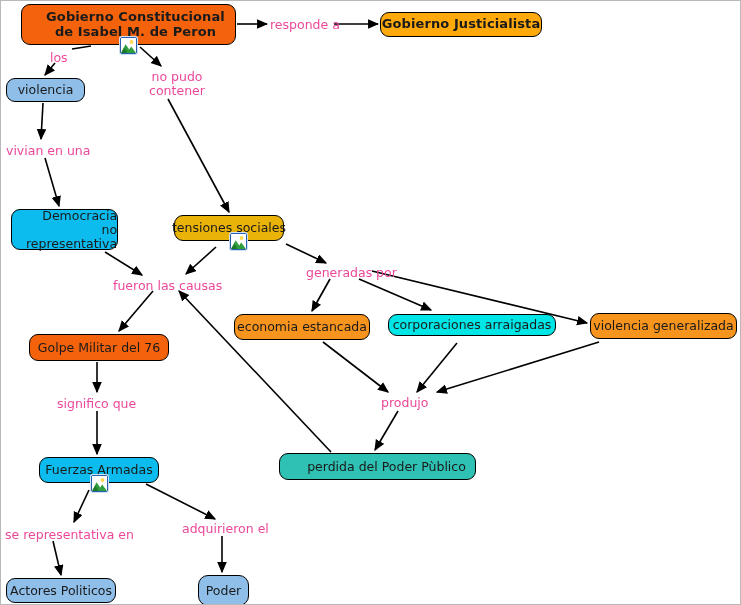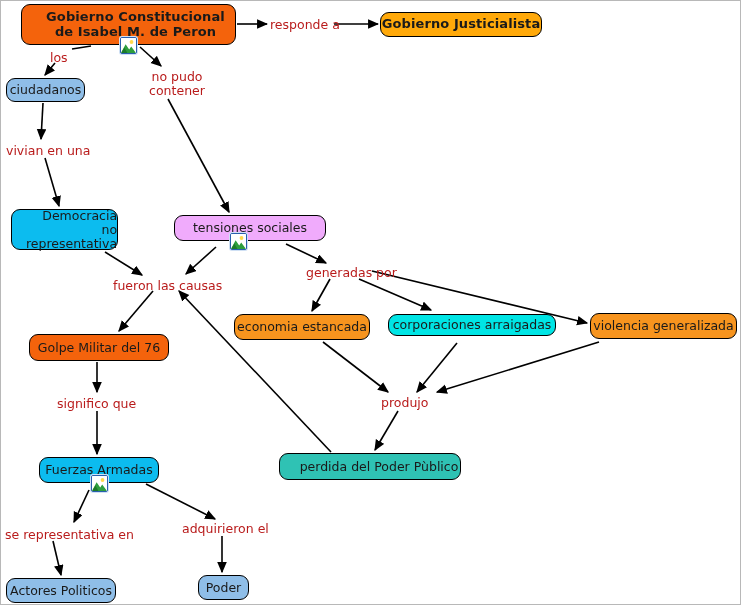--- a/index.html
+++ b/index.html
@@ -43,21 +43,21 @@
   }
   .node.wrap { white-space: normal; padding-left: 21px; }
   .node.title {
     font-weight: bold;
     font-size: 13px;
     letter-spacing: .1px;
   }
   .link-label {
     position: absolute;
     font-size: 12.5px;
-    color: #b91c1c;
+    color: #ec4899;
     white-space: nowrap;
     line-height: 1.15;
     text-align: center;
   }
   .img-badge {
     position: absolute;
     width: 17px;
     height: 17px;
     border: 1px solid #2a5fae;
     background: #ffffff;
@@ -118,26 +118,26 @@
           <rect x="0" y="0" width="15" height="15" fill="#ffffff"></rect>
           <circle cx="10.5" cy="4" r="1.9" fill="#ffd84d"></circle>
           <path d="M0 15 L4.6 6.2 L8.2 11.4 L10.2 8.6 L15 15 Z" fill="#2e9e3e"></path>
           <path d="M0 15 L3.4 9.4 L6.4 15 Z" fill="#1d7a2b"></path>
         </svg>
       </div>
       <div class="node title" style="left: 379px; top: 11px; width: 162px; height: 25px; background: rgb(255, 169, 10);">
         <span>Gobierno Justicialista</span>
       </div>
       <div class="node" style="left: 5px; top: 77px; width: 79px; height: 24px; background: rgb(143, 190, 232);">
-        <span>ciudadanos</span>
+        <span>violencia</span>
       </div>
       <div class="node wrap" style="left: 10px; top: 208px; width: 107px; height: 41px; background: rgb(12, 188, 239); text-align: right;">
         <span>Democracia no representativa</span>
       </div>
-      <div class="node" style="left: 173px; top: 214px; width: 152px; height: 26px; background: #f0abfc;">
+      <div class="node" style="left: 173px; top: 214px; width: 110px; height: 26px; background: #eab308;">
         <span>tensiones sociales</span>
       </div>
       <div class="img-badge" style="left: 228.5px; top: 232px;">
         <svg width="15" height="15" viewBox="0 0 15 15">
           <rect x="0" y="0" width="15" height="15" fill="#ffffff"></rect>
           <circle cx="10.5" cy="4" r="1.9" fill="#ffd84d"></circle>
           <path d="M0 15 L4.6 6.2 L8.2 11.4 L10.2 8.6 L15 15 Z" fill="#2e9e3e"></path>
           <path d="M0 15 L3.4 9.4 L6.4 15 Z" fill="#1d7a2b"></path>
         </svg>
       </div>
@@ -146,38 +146,38 @@
       </div>
       <div class="node" style="left: 233px; top: 313px; width: 136px; height: 26px; background: rgb(247, 148, 30);">
         <span>economia estancada</span>
       </div>
       <div class="node" style="left: 387px; top: 313px; width: 168px; height: 22px; background: rgb(0, 229, 229);">
         <span>corporaciones arraigadas</span>
       </div>
       <div class="node" style="left: 589px; top: 312px; width: 147px; height: 26px; background: rgb(247, 148, 30);">
         <span>violencia generalizada</span>
       </div>
-      <div class="node" style="left: 278px; top: 452px; width: 182px; height: 27px; background: rgb(47, 194, 180); padding-left: 25px;">
+      <div class="node" style="left: 278px; top: 452px; width: 197px; height: 27px; background: rgb(47, 194, 180); padding-left: 25px;">
         <span>perdida del Poder Pùblico</span>
       </div>
       <div class="node" style="left: 38px; top: 456px; width: 120px; height: 26px; background: rgb(12, 188, 239);">
         <span>Fuerzas Armadas</span>
       </div>
       <div class="img-badge" style="left: 89.5px; top: 474px;">
         <svg width="15" height="15" viewBox="0 0 15 15">
           <rect x="0" y="0" width="15" height="15" fill="#ffffff"></rect>
           <circle cx="10.5" cy="4" r="1.9" fill="#ffd84d"></circle>
           <path d="M0 15 L4.6 6.2 L8.2 11.4 L10.2 8.6 L15 15 Z" fill="#2e9e3e"></path>
           <path d="M0 15 L3.4 9.4 L6.4 15 Z" fill="#1d7a2b"></path>
         </svg>
       </div>
       <div class="node" style="left: 5px; top: 577px; width: 110px; height: 25px; background: rgb(143, 190, 232);">
         <span>Actores Politicos</span>
       </div>
-      <div class="node" style="left: 197px; top: 574px; width: 51px; height: 25px; background: rgb(143, 190, 232);">
+      <div class="node" style="left: 197px; top: 574px; width: 51px; height: 31px; background: rgb(143, 190, 232); border-radius: 10px;">
         <span>Poder</span>
       </div>
     </div>
   <div id="label-layer">
       <div class="link-label" style="left: 269px; top: 17px;">responde a</div>
       <div class="link-label" style="left: 49px; top: 50px;">los</div>
       <div class="link-label" style="left: 145px; top: 69px; width: 62px; white-space: normal;">no pudo contener</div>
       <div class="link-label" style="left: 5px; top: 143px;">vivian en una</div>
       <div class="link-label" style="left: 112px; top: 278px;">fueron las causas</div>
       <div class="link-label" style="left: 305px; top: 265px;">generadas por</div>

